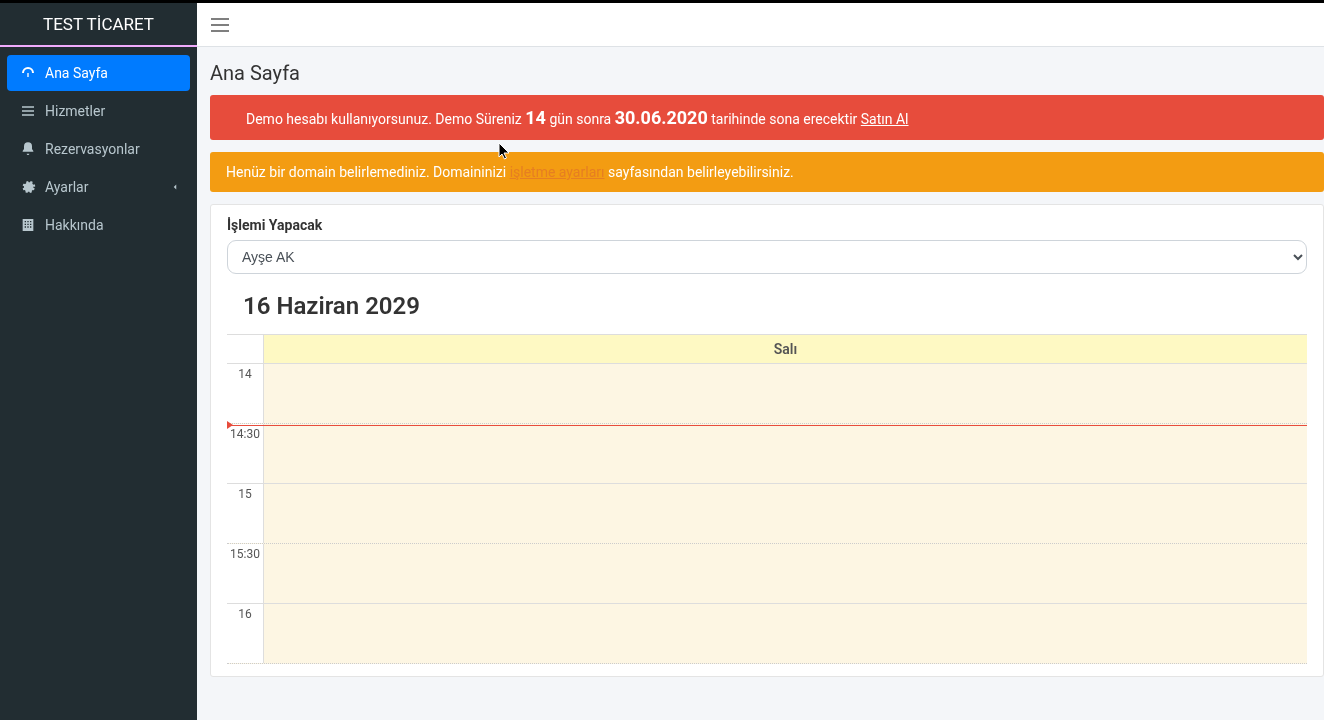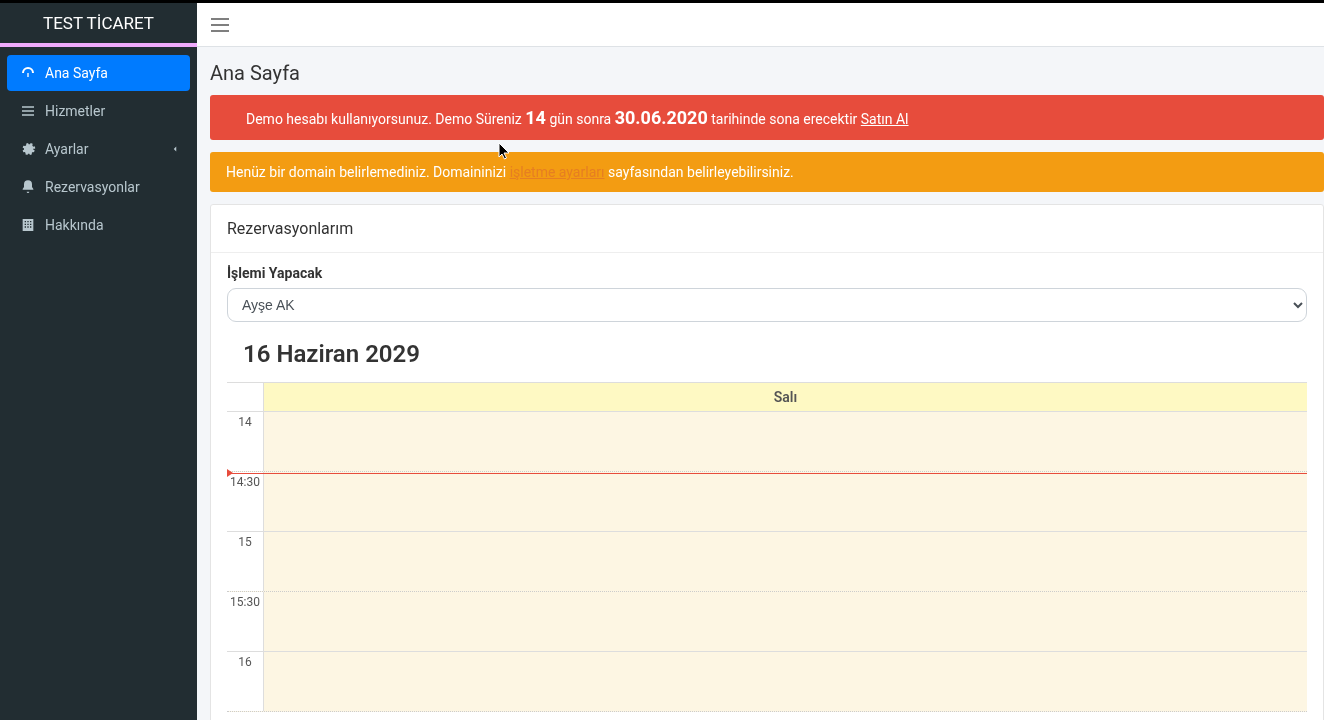--- a/index.html
+++ b/index.html
@@ -29,21 +29,21 @@
   flex-shrink: 0;
 }
 .sidebar .brand {
   height: 44px;
   display: flex;
   align-items: center;
   justify-content: center;
   color: #fff;
   font-size: 17px;
   font-weight: 400;
-  border-bottom: 4px solid #f0abfc;
+  border-bottom: 2px solid #f0abfc;
   background: #222d32;
 }
 .sidebar-menu {
   list-style: none;
   padding: 8px 7px;
 }
 .sidebar-menu li {
   display: flex;
   align-items: center;
   padding: 9px 12px;
@@ -261,37 +261,37 @@
         <span class="icon">
           <svg width="16" height="16" viewBox="0 0 24 24">
               <path fill="currentColor" d="M3 5h18v2H3V5zm0 6h18v2H3v-2zm0 6h18v2H3v-2z"></path>
             </svg>
         </span>
         <span>Hizmetler</span>
       </li>
       <li>
         <span class="icon">
           <svg width="16" height="16" viewBox="0 0 24 24">
+              <path fill="currentColor" d="M12 2a6 6 0 0 0-6 6v4l-2 3v1h16v-1l-2-3V8a6 6 0 0 0-6-6zm-2 17a2 2 0 0 0 4 0h-4z"></path>
+            </svg>
+        </span>
+        <span>Rezervasyonlar</span>
+      </li>
+      <li>
+        <span class="icon">
+          <svg width="16" height="16" viewBox="0 0 24 24">
               <path fill="currentColor" d="M12 8a4 4 0 1 0 0 8 4 4 0 0 0 0-8zm9 4l2-1-1-3-2 .5a8 8 0 0 0-1.5-1.5L19 4l-3-1-1 2a8 8 0 0 0-2 0l-1-2-3 1 .5 2a8 8 0 0 0-1.5 1.5L5 7 4 10l2 1a8 8 0 0 0 0 2l-2 1 1 3 2-.5a8 8 0 0 0 1.5 1.5L8 20l3 1 1-2a8 8 0 0 0 2 0l1 2 3-1-.5-2a8 8 0 0 0 1.5-1.5l2 .5 1-3-2-1a8 8 0 0 0 0-2z"></path>
             </svg>
         </span>
         <span>Ayarlar</span>
         <span class="chev">
           <svg width="10" height="10" viewBox="0 0 24 24">
               <path fill="currentColor" d="M15 6l-6 6 6 6z"></path>
             </svg>
         </span>
-      </li>
-      <li>
-        <span class="icon">
-          <svg width="16" height="16" viewBox="0 0 24 24">
-              <path fill="currentColor" d="M12 2a6 6 0 0 0-6 6v4l-2 3v1h16v-1l-2-3V8a6 6 0 0 0-6-6zm-2 17a2 2 0 0 0 4 0h-4z"></path>
-            </svg>
-        </span>
-        <span>Rezervasyonlar</span>
       </li>
       <li>
         <span class="icon">
           <svg width="16" height="16" viewBox="0 0 24 24">
               <path fill="currentColor" d="M4 3h16v18H4V3zm3 3v2h2V6H7zm4 0v2h2V6h-2zm4 0v2h2V6h-2zM7 10v2h2v-2H7zm4 0v2h2v-2h-2zm4 0v2h2v-2h-2zM7 14v2h2v-2H7zm4 0v2h2v-2h-2zm4 0v2h2v-2h-2z"></path>
             </svg>
         </span>
         <span>Hakkında</span>
       </li>
     </ul>
@@ -319,21 +319,20 @@
         <a href="#">Satın Al</a>
       </div>
 
       <div class="alert alert-warning">
         <span>Henüz bir domain belirlemediniz. Domaininizi </span>
         <a href="#">işletme ayarları</a>
         <span> sayfasından belirleyebilirsiniz.</span>
       </div>
 
       <div class="card">
-        <div class="card-header">Rezervasyonlarım</div>
         <div class="card-body">
           <label class="form-label">İşlemi Yapacak</label>
           <select class="form-select">
             <option>Ayşe AK</option>
           </select>
 
           <div class="calendar-title">16 Haziran 2029</div>
 
           <div class="calendar">
             <div class="calendar-dayhead">

